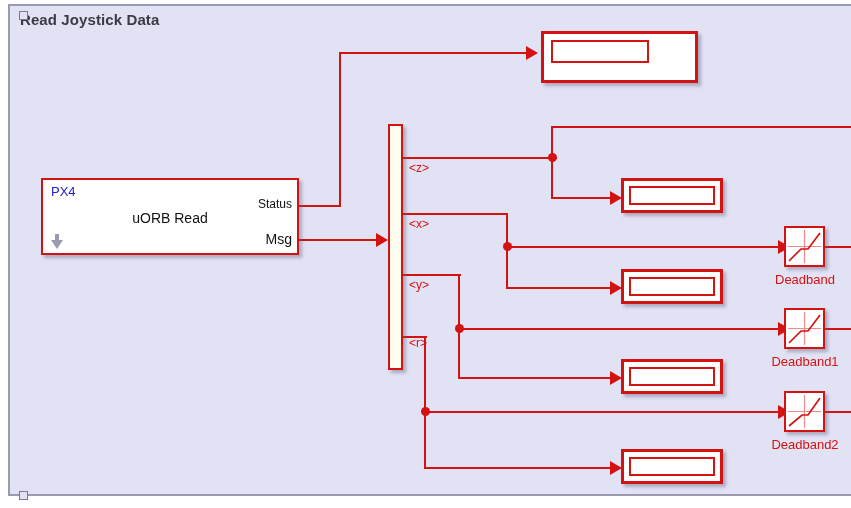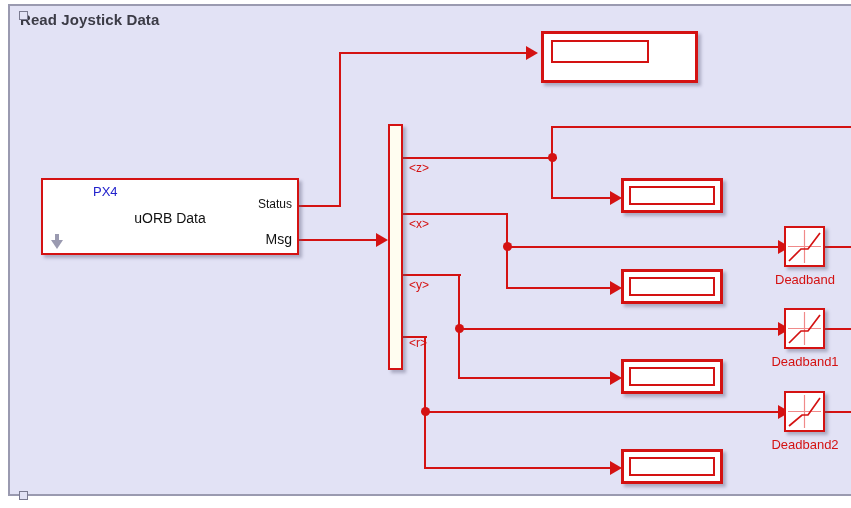--- a/index.html
+++ b/index.html
@@ -92,21 +92,21 @@
     white-space: nowrap;
     text-align: center;
   }
 
   
   #uorb-block {
     left: 31px; top: 172px; width: 258px; height: 77px;
   }
   #uorb-px4 {
     position: absolute; left: 8px; top: 4px;
-    font-size: 13px; color: #2222cc; margin-left: 42px;
+    font-size: 13px; color: #2222cc;
   }
   #uorb-name {
     position: absolute; left: 0; right: 0; top: 30px;
     text-align: center; font-size: 14px; color: #111;
   }
   #uorb-port-status {
     position: absolute; right: 5px; top: 17px;
     font-size: 12px; color: #111; text-align: right;
   }
   #uorb-port-msg {
@@ -223,21 +223,21 @@
     <div class="arrow" style="left:768px; top:399px;"></div>
     <div class="wire-h" style="left:414px; top:461px; width:192px;"></div>
     <div class="arrow" style="left:600px; top:455px;"></div>
 
     <div class="wire-h" style="left:814px; top:240px; width:29px;"></div>
     <div class="wire-h" style="left:814px; top:322px; width:29px;"></div>
     <div class="wire-h" style="left:814px; top:405px; width:29px;"></div>
 
     <div class="blk" id="uorb-block">
       <div id="uorb-px4">PX4</div>
-      <div id="uorb-name">uORB Data</div>
+      <div id="uorb-name">uORB Read</div>
       <div id="uorb-port-status">Status</div>
       <div id="uorb-port-msg">Msg</div>
       <div id="uorb-inport-stem"></div>
       <div id="uorb-inport-arrow"></div>
     </div>
 
     <div id="bus-selector"></div>
 
     <div class="signal-label" style="left:399px; top:155px;">&lt;z&gt;</div>
     <div class="signal-label" style="left:399px; top:211px;">&lt;x&gt;</div>

